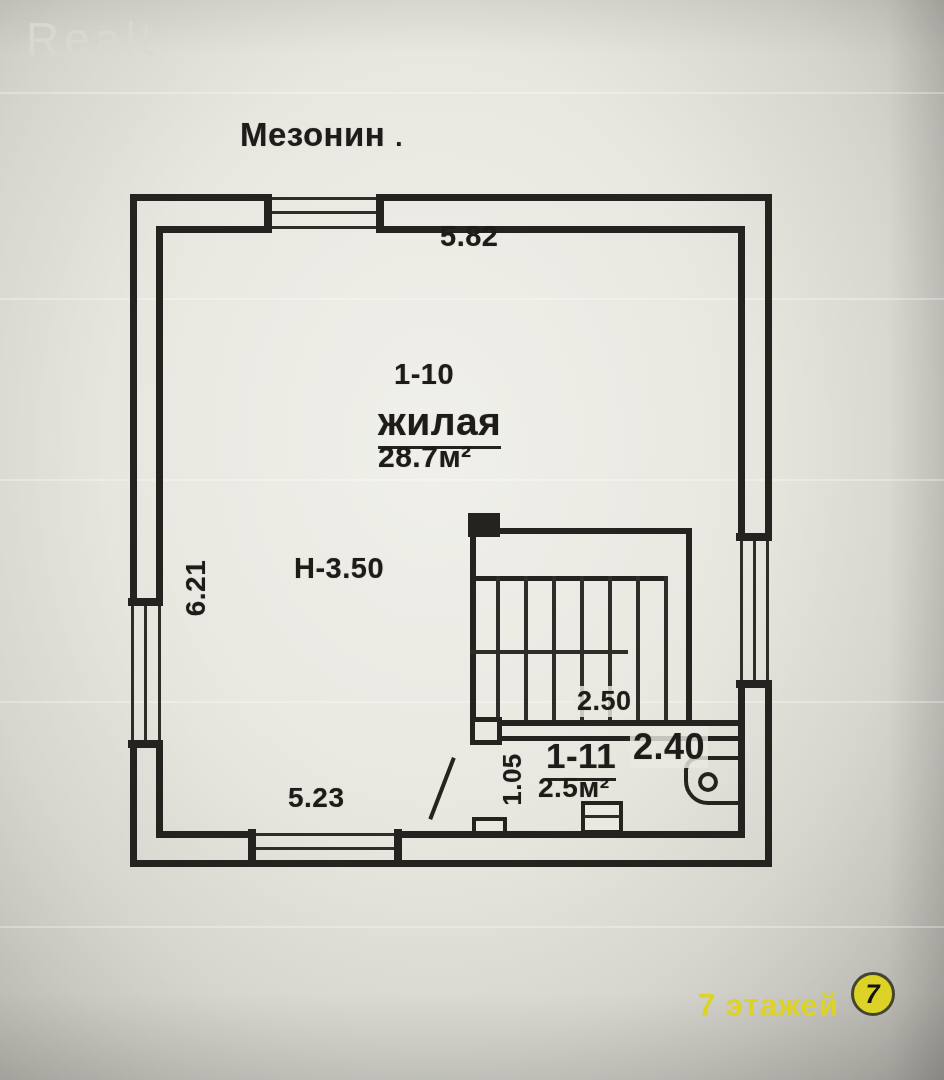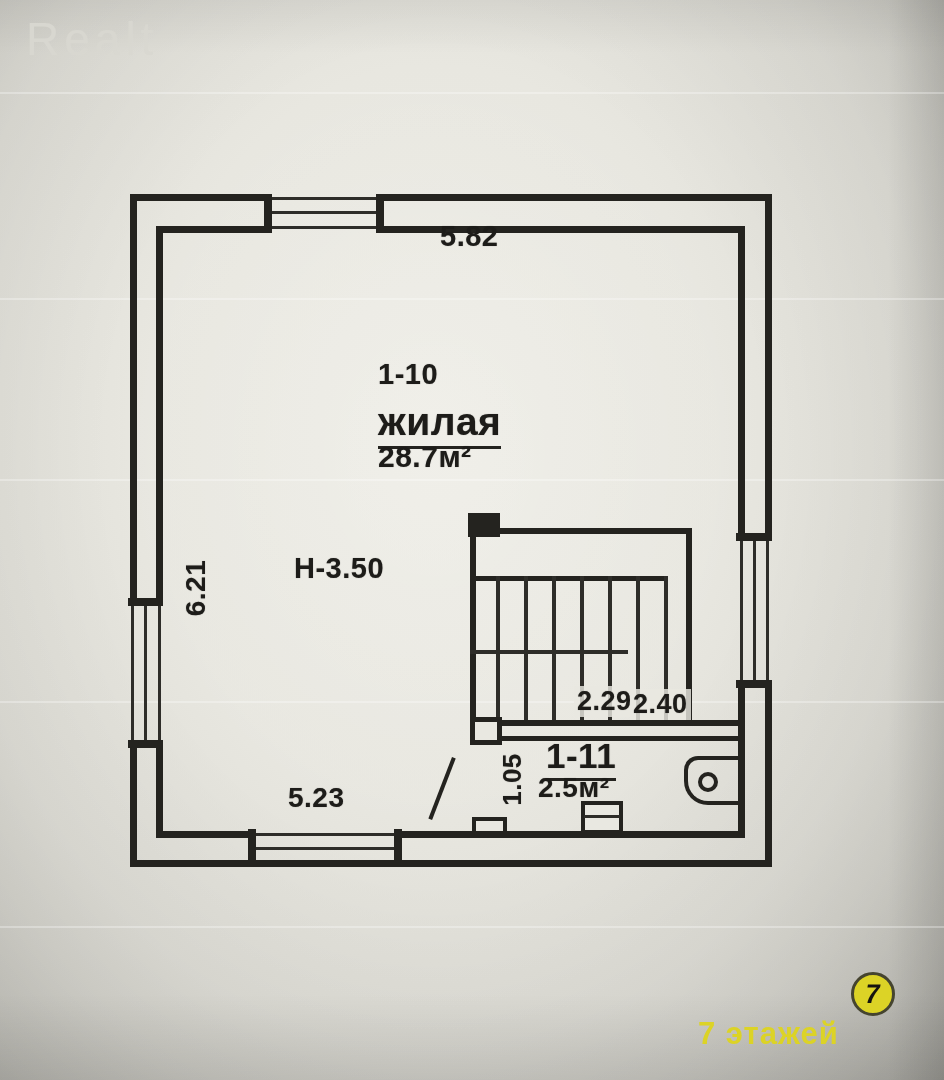--- a/index.html
+++ b/index.html
@@ -20,21 +20,21 @@
   .thin{background:#2e2d29;}
   .txt{position:absolute;font-weight:600;letter-spacing:0.5px;white-space:nowrap;
        text-shadow:0 0 1px rgba(40,38,34,0.45);}
   .rot{transform:rotate(-90deg);transform-origin:center center;}
   .underline{border-bottom:3px solid #24231f;padding-bottom:2px;}
   .halo{background:rgba(233,232,225,0.82);padding:0 3px;}
   .wm{position:absolute;left:26px;top:12px;font-size:46px;font-weight:400;
       letter-spacing:5px;color:#d9d8d1;opacity:0.95;}
   .solidbox{position:absolute;background:#24231f;}
   .openbox{position:absolute;background:#e9e8e1;border:5px solid #24231f;box-sizing:border-box;}
-  .yellow-text{position:absolute;font-weight:700;font-size:31px;letter-spacing:1px;margin-top:28px;}
+  .yellow-text{position:absolute;font-weight:700;font-size:31px;letter-spacing:1px;}
   .badge{position:absolute;width:44px;height:44px;border-radius:50%;
          border:3px solid #45442f;box-sizing:border-box;display:flex;align-items:center;justify-content:center;
          font-size:27px;font-weight:900;color:#14130f;}
   .badge span{transform:skewX(-10deg);}
   .toilet{position:absolute;left:684px;top:756px;width:58px;height:49px;
           border:4px solid #24231f;box-sizing:border-box;background:transparent;
           border-top-left-radius:14px;border-bottom-left-radius:24px;border-right:none;}
   .toilet-circle{position:absolute;left:10px;top:12px;width:20px;height:20px;border-radius:50%;
           border:4px solid #24231f;box-sizing:border-box;}
   .door-leaf{position:absolute;left:452px;top:757px;width:4px;height:66px;background:#24231f;
@@ -47,20 +47,23 @@
   <div class="vignette"></div>
 
   <div class="crease" style="top:92px"></div>
   <div class="crease" style="top:298px"></div>
   <div class="crease" style="top:479px"></div>
   <div class="crease" style="top:701px"></div>
   <div class="crease" style="top:926px"></div>
 
   <div class="wm">Realt</div>
 
+  <div class="txt" style="left:240px;top:116px;font-size:33px;">
+    <span>Мезонин</span><span style="margin-left:10px;font-size:26px;">.</span>
+  </div>
 
   <div class="ln" style="left:130px;top:194px;width:140px;height:7px"></div>
   <div class="ln" style="left:380px;top:194px;width:392px;height:7px"></div>
 
   <div class="ln" style="left:156px;top:226px;width:114px;height:7px"></div>
   <div class="ln" style="left:380px;top:226px;width:365px;height:7px"></div>
 
   <div class="ln thin" style="left:268px;top:197px;width:114px;height:3px"></div>
   <div class="ln thin" style="left:268px;top:211px;width:114px;height:3px"></div>
   <div class="ln thin" style="left:268px;top:226px;width:114px;height:3px"></div>
@@ -122,30 +125,30 @@
   <div class="door-leaf"></div>
   <div class="openbox" style="left:472px;top:817px;width:35px;height:18px;border-width:4px"></div>
   <div class="openbox" style="left:581px;top:801px;width:42px;height:33px;border-width:4px"></div>
   <div class="ln thin" style="left:584px;top:815px;width:36px;height:3px"></div>
   <div class="toilet">
     <div class="toilet-circle"></div>
   </div>
 
   <div class="txt" style="left:440px;top:220px;font-size:29px">5.82</div>
 
-  <div class="txt" style="left:378px;top:358px;font-size:29px">1-10</div>
+  <div class="txt" style="left:394px;top:358px;font-size:29px">1-10</div>
   <div class="txt underline" style="left:378px;top:400px;font-size:39px">жилая</div>
   <div class="txt" style="left:378px;top:440px;font-size:30px">28.7м²</div>
 
   <div class="txt" style="left:294px;top:552px;font-size:29px">Н-3.50</div>
 
   <div class="txt rot" style="left:168px;top:572px;font-size:28px">6.21</div>
 
-  <div class="txt halo" style="left:574px;top:686px;font-size:27px">2.29</div>
-  <div class="txt halo" style="left:630px;top:689px;font-size:27px">2.40</div>
+  <div class="txt halo" style="left:574px;top:686px;font-size:27px">2.50</div>
+  <div class="txt halo" style="left:630px;top:726px;font-size:36px">2.40</div>
 
   <div class="txt underline" style="left:546px;top:736px;font-size:35px">1-11</div>
   <div class="txt" style="left:538px;top:772px;font-size:28px">2.5м²</div>
   <div class="txt rot" style="left:486px;top:764px;font-size:26px">1.05</div>
 
   <div class="txt" style="left:288px;top:782px;font-size:28px">5.23</div>
 
   <div class="yellow-text" style="left: 698px; top: 988px; color: rgb(220, 211, 38);">7 этажей</div>
   <div class="badge" style="left: 851px; top: 972px; background: rgb(220, 211, 38);">
       <span>7</span>

